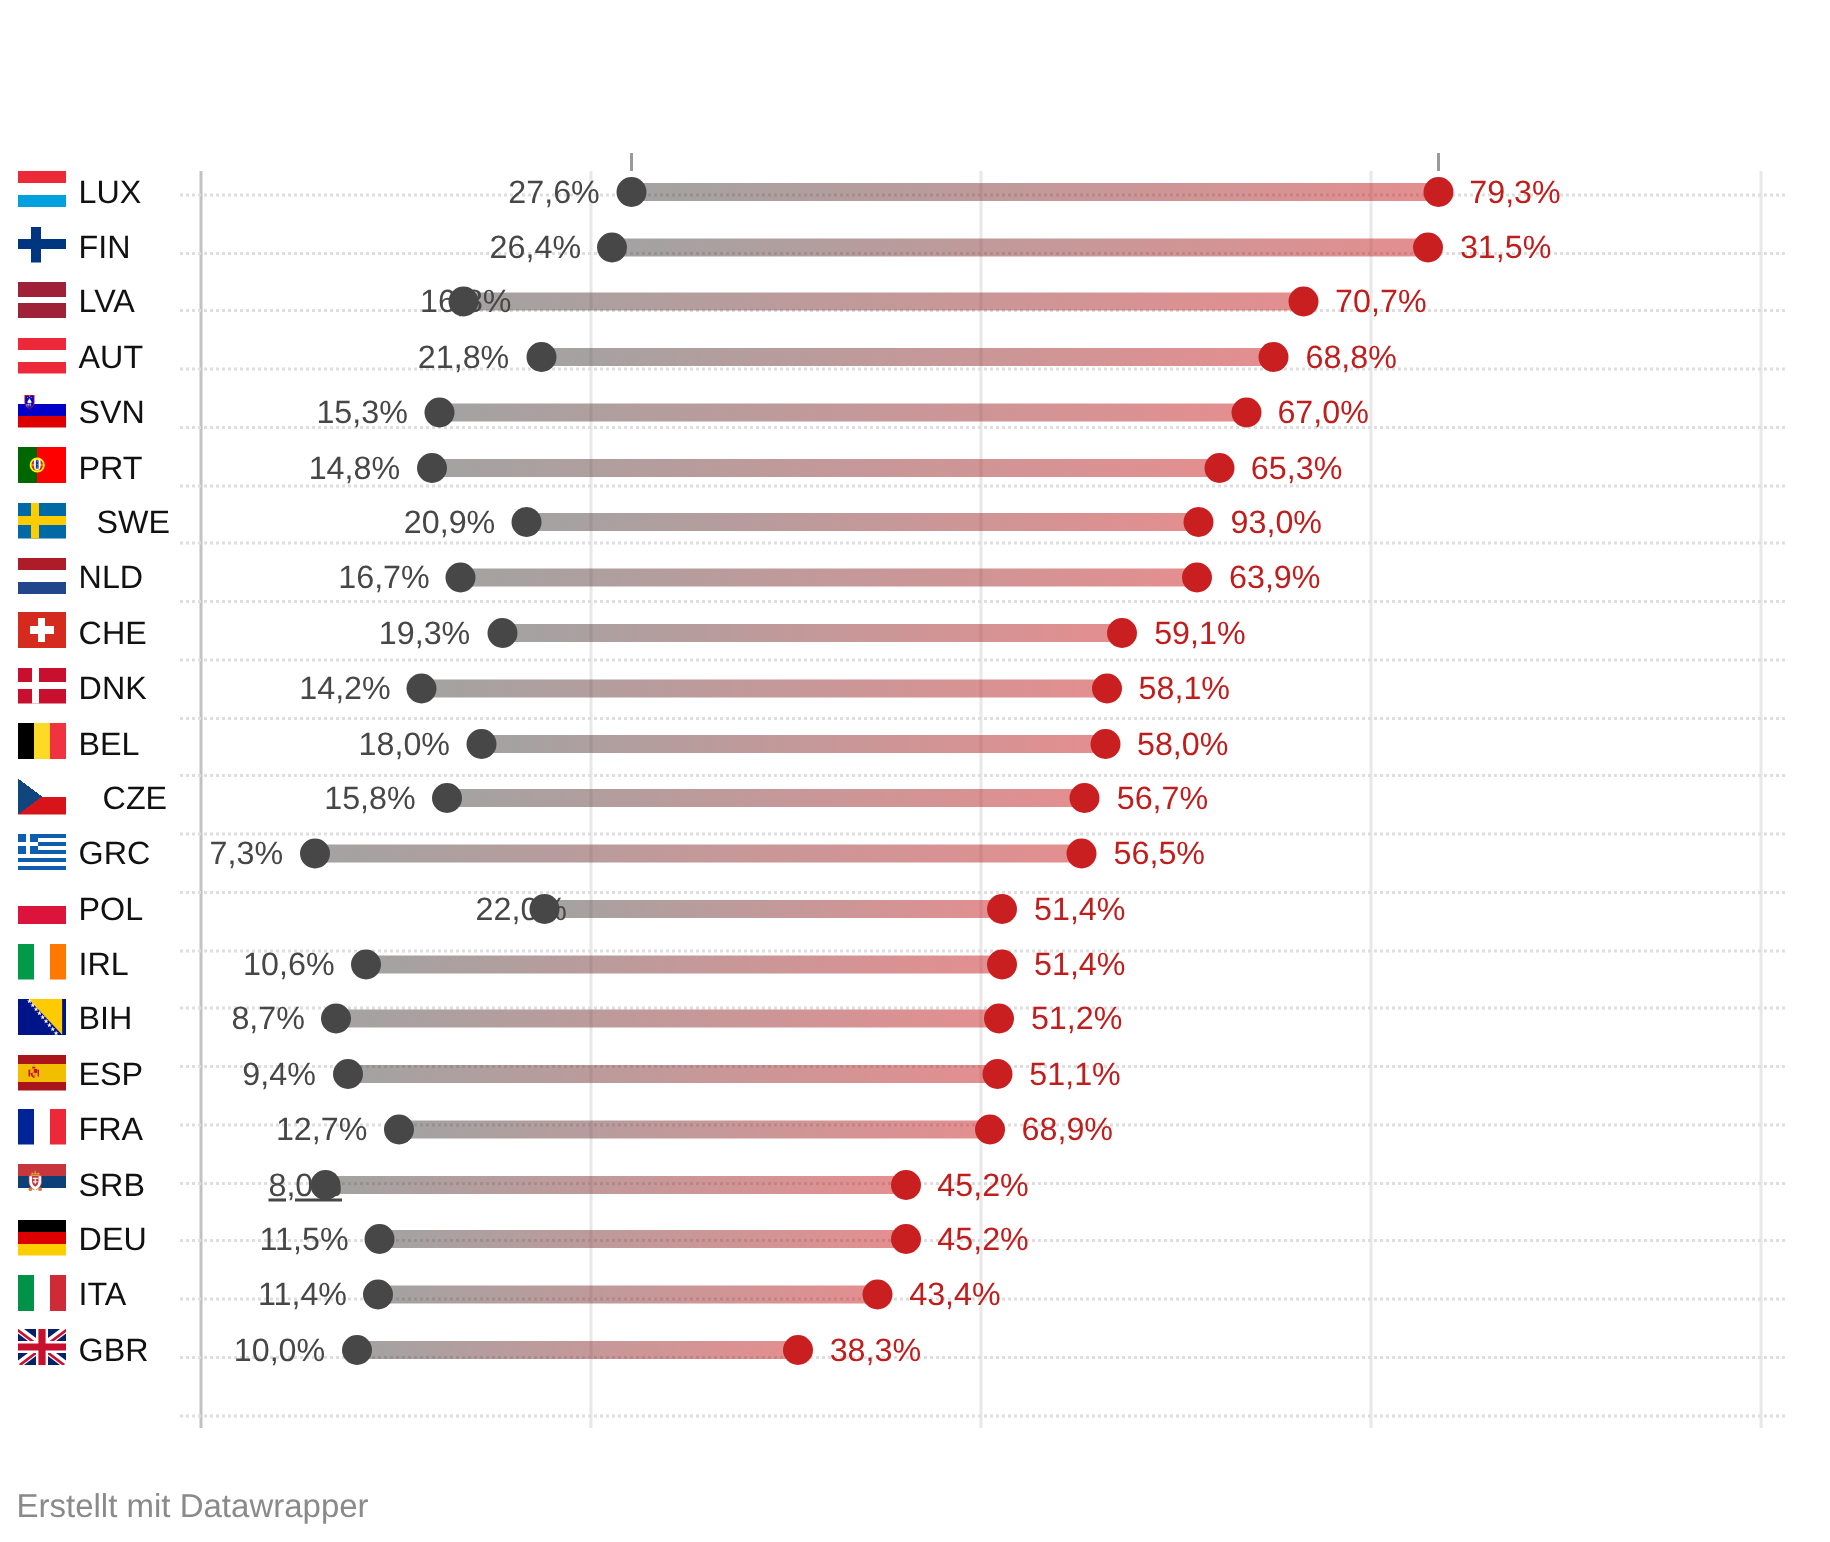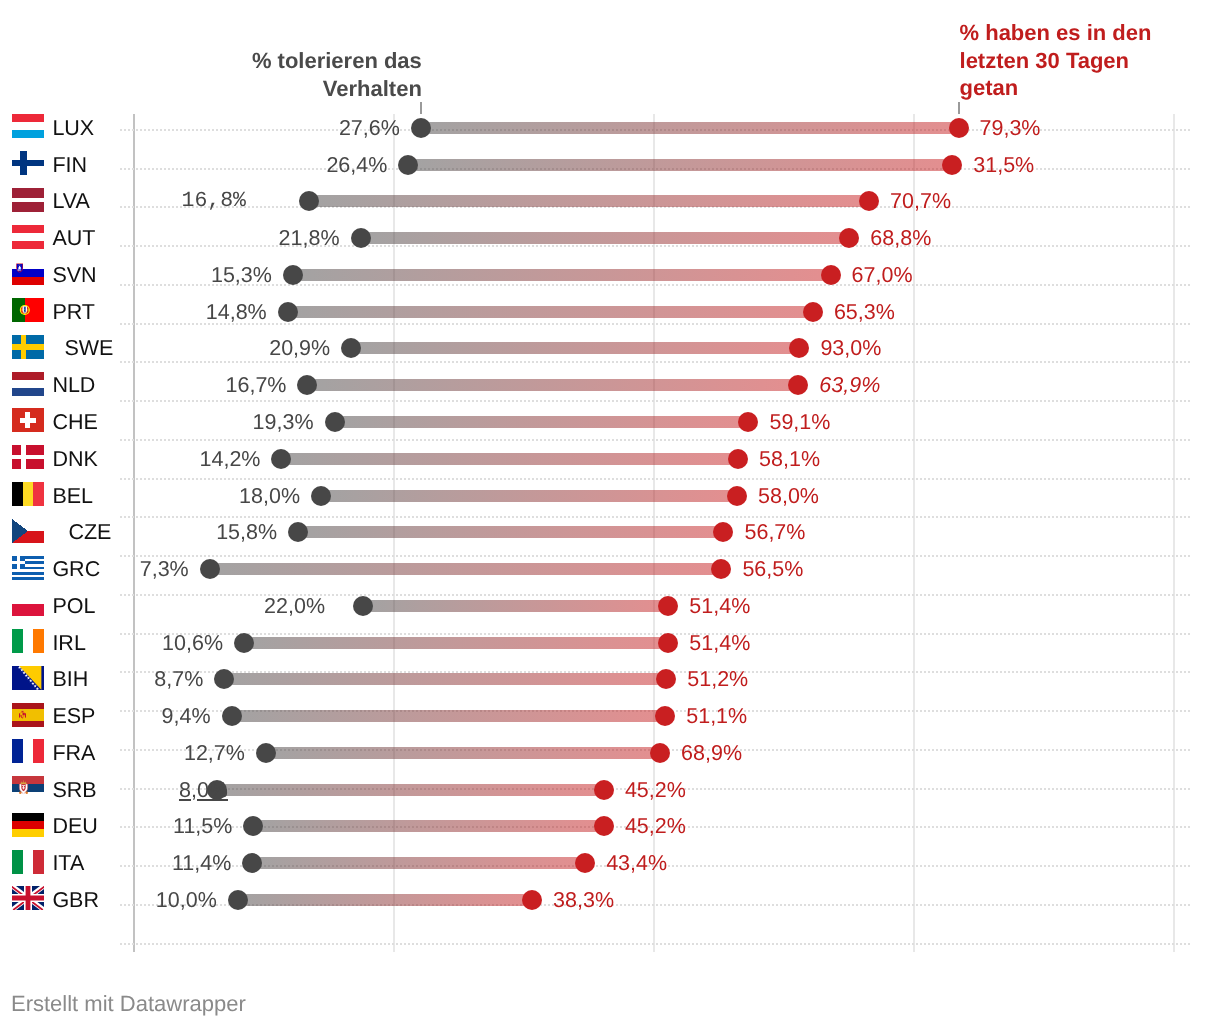--- a/index.html
+++ b/index.html
@@ -109,21 +109,21 @@
           <span class="flagbox" style="position: absolute; left: 12px; top: -13.5px; width: 32px; height: 24px;">
             <svg class="flag" viewBox="0 0 32 24" shape-rendering="crispEdges">
               <rect width="32" height="24" fill="#9e2137"></rect>
               <rect y="9.7" width="32" height="4.6" fill="#fff"></rect>
             </svg>
           </span>
           <div class="ccode" style="top: -12px;">LVA</div>
           <div class="bar" style="left: 308.52px; width: 560.56px; top: -6px; background: linear-gradient(to right, rgba(71, 71, 71, 0.5), rgba(201, 31, 33, 0.5));"></div>
           <div class="dot gray" style="left: 298.52px; top: -10px;"></div>
           <div class="dot red" style="left: 859.08px; top: -10px;"></div>
-          <div class="vlab gray" style="right: 974px; top: -12px; font-family: Liberation Mono, monospace;">16,8%</div>
+          <div class="vlab gray" style="right: 879px; top: -12px;">16,8%</div>
           <div class="vlab red" style="left: 890.08px; top: -12px;">70,7%</div>
         </div>
         <div class="row" style="top: 238.11px;">
           <span class="flagbox" style="position: absolute; left: 12px; top: -13.5px; width: 32px; height: 24px;">
             <svg class="flag" viewBox="0 0 32 24" shape-rendering="crispEdges">
               <rect width="32" height="24" fill="#ed2939"></rect>
               <rect y="8" width="32" height="8" fill="#fff"></rect>
             </svg>
           </span>
           <div class="ccode" style="top: -12px;">AUT</div>
@@ -205,21 +205,21 @@
               <rect width="32" height="8" fill="#ae1c28"></rect>
               <rect y="8" width="32" height="8" fill="#fff"></rect>
               <rect y="16" width="32" height="8" fill="#21468b"></rect>
             </svg>
           </span>
           <div class="ccode" style="top: -12px;">NLD</div>
           <div class="bar" style="left: 307.48px; width: 490.88px; top: -6px; background: linear-gradient(to right, rgba(71, 71, 71, 0.5), rgba(201, 31, 33, 0.5));"></div>
           <div class="dot gray" style="left: 297.48px; top: -10px;"></div>
           <div class="dot red" style="left: 788.36px; top: -10px;"></div>
           <div class="vlab gray" style="right: 933.52px; top: -12px;">16,7%</div>
-          <div class="vlab red" style="left: 819.36px; top: -12px; font-style: italic;">63,9%</div>
+          <div class="vlab red" style="left: 819.36px; top: -12px;">63,9%</div>
         </div>
         <div class="row" style="top: 421.96px;">
           <span class="flagbox" style="position: absolute; left: 12px; top: -13.5px; width: 32px; height: 24px;">
             <svg class="flag" viewBox="0 0 32 24" shape-rendering="crispEdges">
               <rect width="32" height="24" fill="#d52b1e"></rect>
               <rect x="13.3" y="4.3" width="5.0" height="15.4" fill="#fff"></rect>
               <rect x="7.8" y="9.6" width="16.0" height="4.9" fill="#fff"></rect>
             </svg>
           </span>
           <div class="ccode" style="top: -12px;">CHE</div>
@@ -303,21 +303,21 @@
           <span class="flagbox" style="position: absolute; left: 12px; top: -13.5px; width: 32px; height: 24px;">
             <svg class="flag" viewBox="0 0 32 24" shape-rendering="crispEdges">
               <rect width="32" height="12" fill="#fff"></rect>
               <rect y="12" width="32" height="12" fill="#dc143c"></rect>
             </svg>
           </span>
           <div class="ccode" style="top: -12px;">POL</div>
           <div class="bar" style="left: 362.6px; width: 305.76px; top: -6px; background: linear-gradient(to right, rgba(71, 71, 71, 0.5), rgba(201, 31, 33, 0.5));"></div>
           <div class="dot gray" style="left: 352.6px; top: -10px;"></div>
           <div class="dot red" style="left: 658.36px; top: -10px;"></div>
-          <div class="vlab gray" style="right: 895px; top: -12px;">22,0%</div>
+          <div class="vlab gray" style="right: 842px; top: -12px;">22,0%</div>
           <div class="vlab red" style="left: 689.36px; top: -12px;">51,4%</div>
         </div>
         <div class="row" style="top: 642.58px;">
           <span class="flagbox" style="position: absolute; left: 12px; top: -13.5px; width: 32px; height: 24px;">
             <svg class="flag" viewBox="0 0 32 24" shape-rendering="crispEdges">
               <rect width="10.67" height="24" fill="#009a49"></rect>
               <rect x="10.67" width="10.66" height="24" fill="#fff"></rect>
               <rect x="21.33" width="10.67" height="24" fill="#ff7900"></rect>
             </svg>
           </span>
@@ -483,23 +483,18 @@
           <div class="ccode" style="top: -12px;">GBR</div>
           <div class="bar" style="left: 237.8px; width: 294.32px; top: -6px; background: linear-gradient(to right, rgba(71, 71, 71, 0.5), rgba(201, 31, 33, 0.5));"></div>
           <div class="dot gray" style="left: 227.8px; top: -10px;"></div>
           <div class="dot red" style="left: 522.12px; top: -10px;"></div>
           <div class="vlab gray" style="right: 1003.2px; top: -12px;">10,0%</div>
           <div class="vlab red" style="left: 553.12px; top: -12px;">38,3%</div>
         </div>
       </div>
   </div>
 
-  <div id="hdr-left" class="hdr" style="right: 798.16px;">% tolerieren das
-Verhalten</div>
   <div class="hdr-tick" id="tick-left" style="left: 419.84px;"></div>
 
-  <div id="hdr-right" class="hdr" style="left: 959.52px;">% haben es in den
-letzten 30 Tagen
-getan</div>
   <div class="hdr-tick" id="tick-right" style="left: 957.52px;"></div>
 
   <div id="footer">Erstellt mit Datawrapper</div>
 </div>
 
 </body></html>

